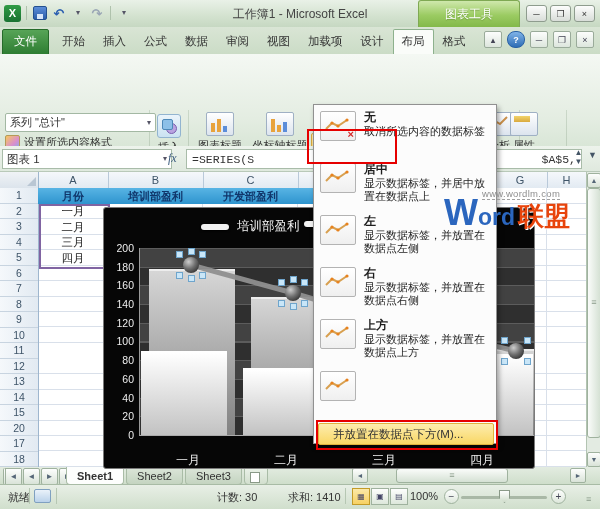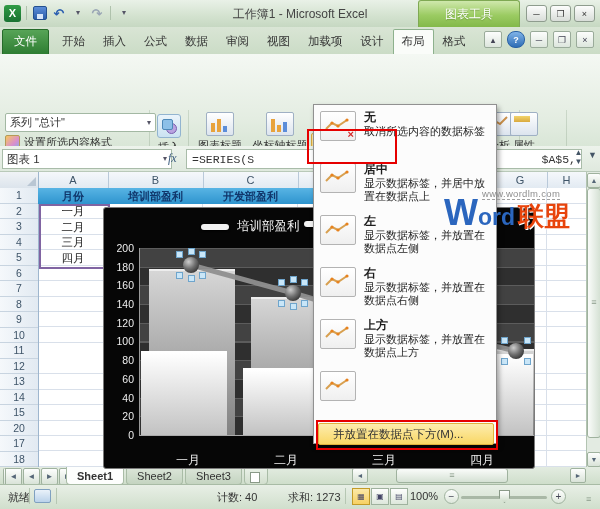--- a/index.html
+++ b/index.html
@@ -642,22 +642,22 @@
         <div class="grip" style="line-height:12px">≡</div>
       </div>
     <div class="sbtn" style="width:14px;height:13px;margin-left:62px">►</div>
   </div>
 
   <div class="ab status"></div>
   <div class="ab stxt" style="left:8px">就绪</div>
   <div class="ab ssep" style="left:29px"></div>
   <div class="ab macro-ico"></div>
   <div class="ab ssep" style="left:56px"></div>
-  <div class="ab stxt" style="left:217px">计数: 40</div>
-  <div class="ab stxt" style="left:288px">求和: 1273</div>
+  <div class="ab stxt" style="left:217px">计数: 30</div>
+  <div class="ab stxt" style="left:288px">求和: 1410</div>
   <div class="ab ssep" style="left:345px"></div>
   <div class="ab ctr" style="left:352px;top:488px;gap:1px">
     <div class="view-btn sel">▦</div>
     <div class="view-btn">▣</div>
     <div class="view-btn">▤</div>
   </div>
   <div class="ab stxt" style="left:410px">100%</div>
   <div class="ab zoombtn" style="left:444px">−</div>
   <div class="ab zoomtrack" style="left:461px"></div>
   <div class="ab zthumb" style="left:499px"></div>

